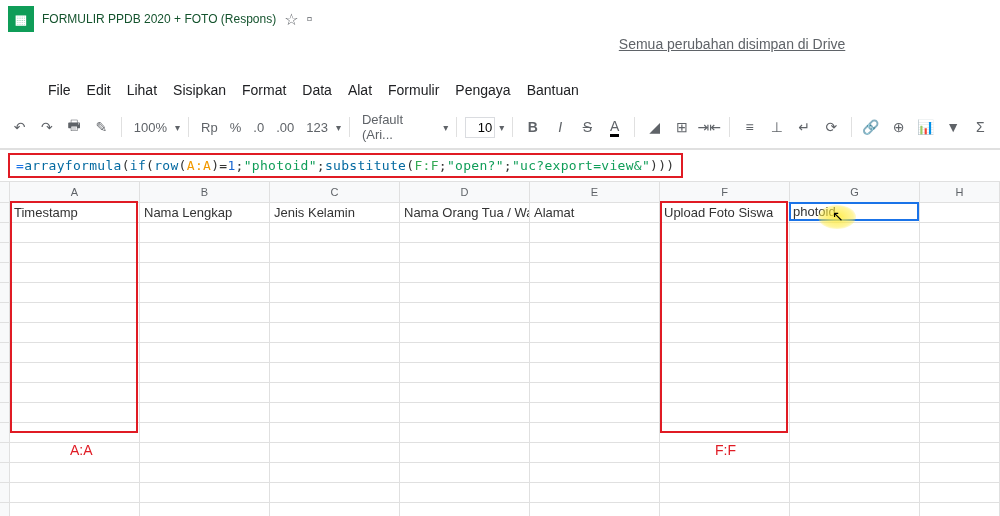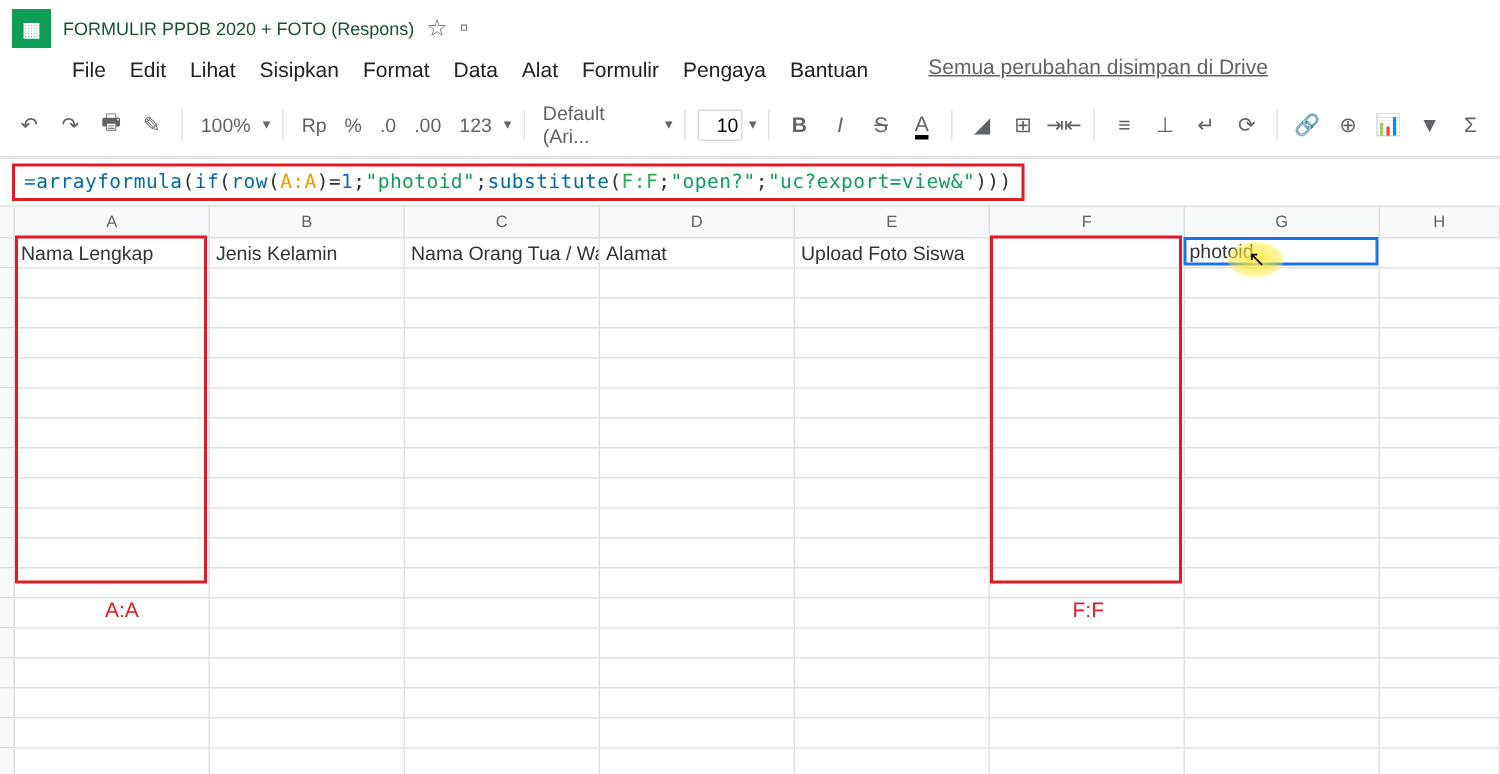--- a/index.html
+++ b/index.html
@@ -4,21 +4,21 @@
   <style>
     * { margin: 0; padding: 0; box-sizing: border-box; }
     body { font-family: Arial, sans-serif; font-size: 13px; color: #333; background: #fff; width: 1000px; height: 516px; overflow: hidden; position: relative; }
     
     .header { background: #fff; padding: 4px 8px 0; }
     .title-row { display: flex; align-items: center; gap: 8px; padding: 2px 0; }
     .logo { width: 26px; height: 26px; background: #0f9d58; display: flex; align-items: center; justify-content: center; color: #fff; font-weight: bold; }
     .doc-title { font-size: 12px; color: #14532d; }
     .star-icon { color: #5f6368; font-size: 16px; }
     .menu-bar { display: flex; gap: 4px; padding: 2px 0 6px 34px; font-size: 14px; color: #202124; }
-    .menu-item { padding: 2px 6px; cursor: pointer; }
+    .menu-item { padding: 2px 6px; cursor: pointer; margin-top: 44px; }
     .save-status { color: #5f6368; margin-left: 30px; text-decoration: underline; }
     
     .toolbar { display: flex; align-items: center; gap: 4px; padding: 4px 8px; border-bottom: 1px solid #e0e0e0; }
     .tb-btn { width: 24px; height: 24px; display: flex; align-items: center; justify-content: center; color: #5f6368; cursor: pointer; font-size: 14px; }
     .tb-sep { width: 1px; height: 20px; background: #e0e0e0; margin: 0 4px; }
     .zoom { font-size: 13px; color: #5f6368; padding: 0 4px; }
     .font-sel { font-size: 13px; color: #5f6368; border: none; padding: 2px 4px; }
     .font-size { width: 30px; text-align: right; border: 1px solid #dadce0; font-size: 13px; padding: 2px; }
     
     .formula-row { display: flex; align-items: center; padding: 3px 8px; border-bottom: 1px solid #e0e0e0; border-top: 1px solid #e0e0e0; }
@@ -138,20 +138,21 @@
     <div class="col-head col-c">C</div>
     <div class="col-head col-d">D</div>
     <div class="col-head col-e">E</div>
     <div class="col-head col-f">F</div>
     <div class="col-head col-g">G</div>
     <div class="col-head col-h">H</div>
   </div>
 
   <div class="data-row">
     <div class="row-num"></div>
+    <div class="cell col-a">Timestamp</div>
     <div class="cell col-b">Nama Lengkap</div>
     <div class="cell col-c">Jenis Kelamin</div>
     <div class="cell col-d">Nama Orang Tua / Wali</div>
     <div class="cell col-e">Alamat</div>
     <div class="cell col-f">Upload Foto Siswa</div>
     <div class="cell col-g"></div>
     <div class="cell col-h"></div>
   </div>
 
   <div id="empty-rows">

